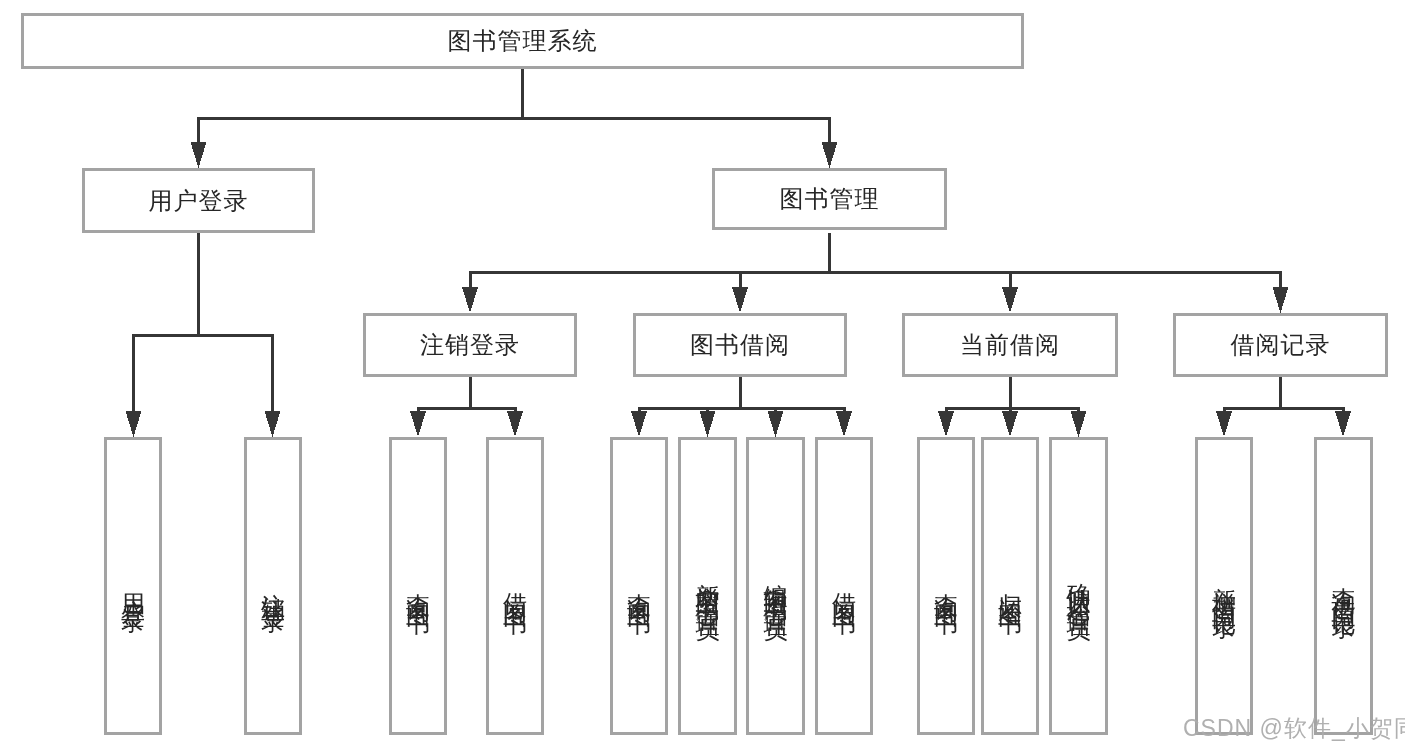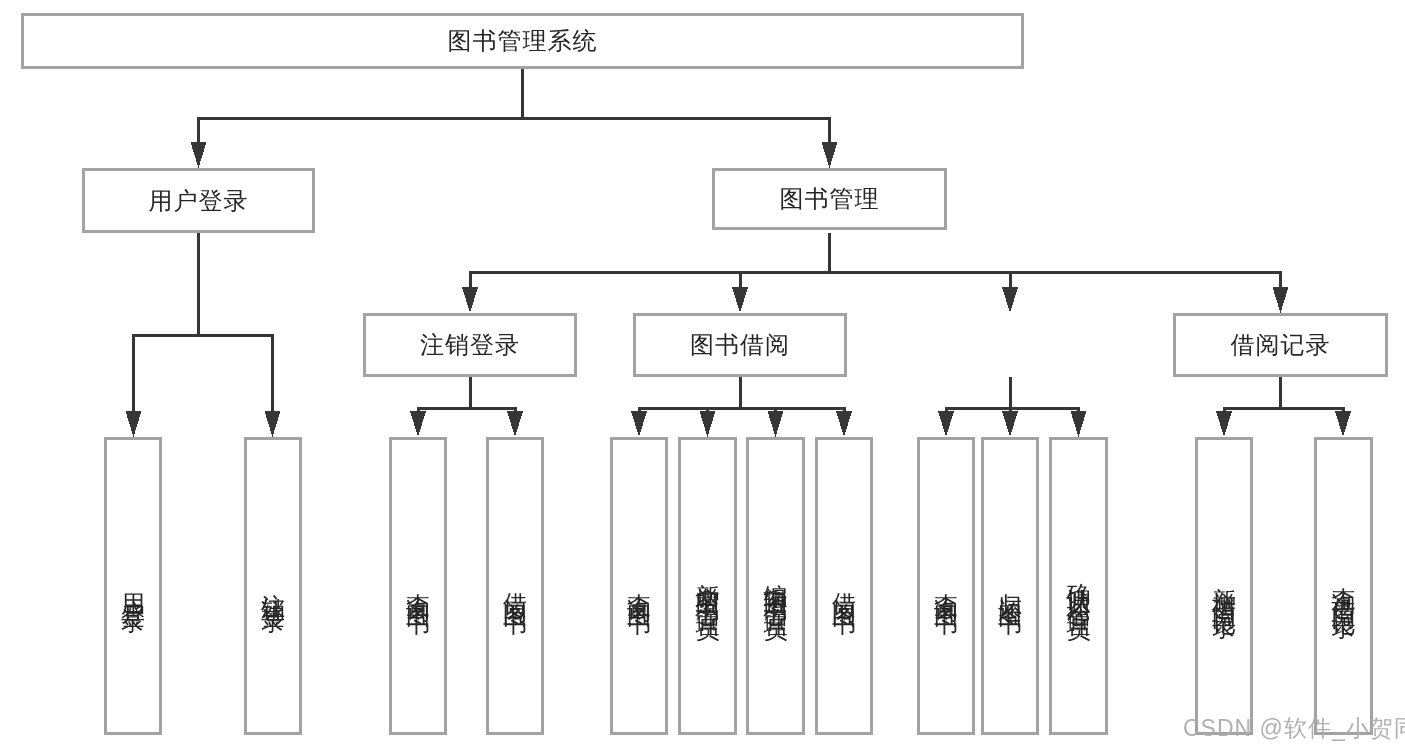--- a/index.html
+++ b/index.html
@@ -130,20 +130,23 @@
   <div class="node hbox" style="left:712px; top:168px; width:235px; height:62px;">
     <span>图书管理</span>
   </div>
 
   <div class="node hbox" style="left:363px; top:313px; width:214px; height:64px;">
     <span>注销登录</span>
   </div>
   <div class="node hbox" style="left:633px; top:313px; width:214px; height:64px;">
     <span>图书借阅</span>
   </div>
+  <div class="node hbox" style="left:902px; top:313px; width:216px; height:64px;">
+    <span>当前借阅</span>
+  </div>
   <div class="node hbox" style="left:1173px; top:313px; width:215px; height:64px;text-align:right;">
     <span>借阅记录</span>
   </div>
 
   <div class="node vbox" style="left:104px; top:437px; width:58px; height:298px;">
     <span>用户登录</span>
   </div>
   <div class="node vbox" style="left:244px; top:437px; width:58px; height:298px;">
     <span>注销登录</span>
   </div>

